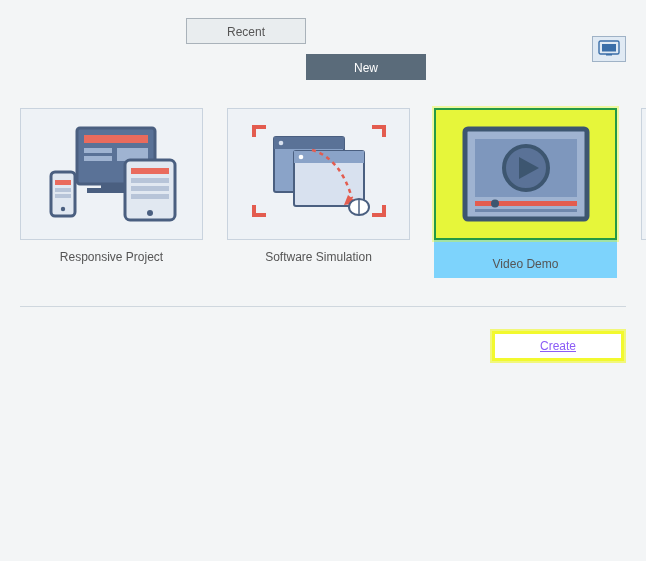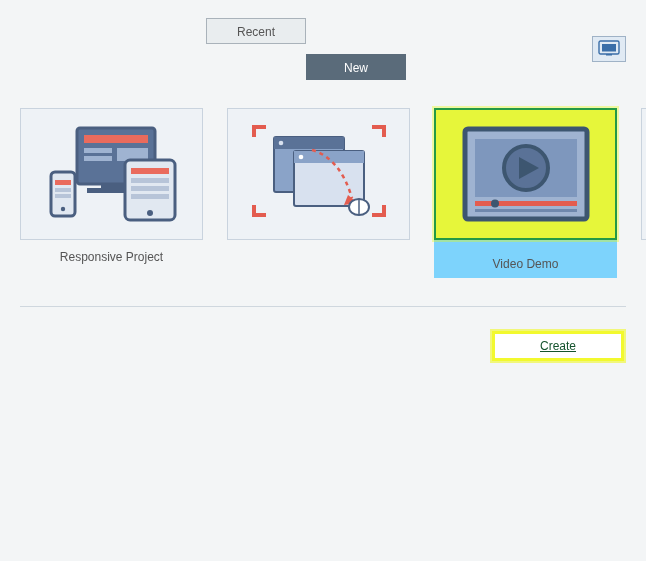--- a/index.html
+++ b/index.html
@@ -1,31 +1,31 @@
 <!DOCTYPE html>
 <html><head>
 <meta charset="utf-8">
 <style>
   * { margin:0; padding:0; box-sizing:border-box; }
   body { font-family:Arial,Helvetica,sans-serif; font-size:12px; background:#f3f5f6; width:646px; height:561px; color:#555; }
   .top-area { padding:18px 20px 14px 20px; display:flex; align-items:center; }
   .tabs { display:flex; margin:0 auto; }
-  .tab { width:100px; height:26px; line-height:26px; text-align:center; border:1px solid #a9b2ba; font-size:12px; cursor:pointer; }
+  .tab { width:120px; height:26px; line-height:26px; text-align:center; border:1px solid #a9b2ba; font-size:12px; cursor:pointer; }
   .tab.recent { background:#e9edef; color:#555; }
   .tab.new { background:#5a6b7a; color:#fff; border-color:#5a6b7a;margin-top:36px; }
   .tool-btn { width:34px; height:26px; border:1px solid #9fb2c6; display:flex; align-items:center; justify-content:center; background:#e0eaf4; cursor:pointer; }
   .grid-area { padding:14px 20px 0 20px; display:grid; grid-template-columns:repeat(5,1fr); gap:24px 24px; }
   .tile { display:flex; flex-direction:column; align-items:center; cursor:pointer; }
   .thumb { width:183px; height:132px; border:1px solid #c9d3de; background:#eef2f6; display:flex; align-items:center; justify-content:center; position:relative; overflow:hidden; }
   .tile .label { font-size:12px; color:#555; margin-top:10px; text-align:center; }
   .tile.selected .thumb { border:2.5px solid #239946; background:#e6f63a; box-shadow:0 0 0 2px rgba(233,255,0,.35); }
   .tile.selected .label-box { background:#7dd3fc; width:183px; padding:7px 0; }
   .rule { margin:28px 20px 0 20px; border:none; border-top:1px solid #cfd7de; }
   .bottom-area { display:flex; justify-content:flex-end; padding:26px 24px 0 0; }
-  .create-btn { width:128px; height:26px; border:1px solid #aaa; background:#fff; font-size:12px; color:#14532d; cursor:pointer; outline:3px solid #f2f92e; outline-offset:-1px; box-shadow:0 0 0 4px rgba(240,248,40,.6);text-decoration:underline; }
+  .create-btn { width:128px; height:26px; border:1px solid #aaa; background:#fff; font-size:12px; color:#8b5cf6; cursor:pointer; outline:3px solid #f2f92e; outline-offset:-1px; box-shadow:0 0 0 4px rgba(240,248,40,.6);text-decoration:underline; }
 </style>
 </head>
 <body>
 
 <div class="top-area">
   <div class="tabs">
     <div class="tab recent">Recent</div>
     <div class="tab new">New</div>
   </div>
   <div class="tool-btn">
@@ -94,20 +94,21 @@
 
         <path d="M68 33 q28 8 40 48" fill="none" stroke="#e35c4f" stroke-width="2.5" stroke-dasharray="4 4"></path>
         <polygon points="104,78 114,86 100,88" fill="#e35c4f"></polygon>
 
         <g transform="translate(104,80)">
           <ellipse cx="11" cy="10" rx="10" ry="8" fill="#fff" stroke="#4a5f80" stroke-width="2"></ellipse>
           <line x1="11" y1="2" x2="11" y2="18" stroke="#4a5f80" stroke-width="1.5"></line>
         </g>
       </svg>
     </div>
+    <div class="label">Software Simulation</div>
   </div>
 
   <div class="tile selected">
     <div class="thumb">
       <svg width="150" height="110" viewBox="0 0 150 110">
         <rect x="14" y="10" width="122" height="90" rx="3" fill="#9fb3d1" stroke="#3d5670" stroke-width="5"></rect>
         <rect x="24" y="20" width="102" height="58" fill="#7e97bd"></rect>
         <circle cx="75" cy="49" r="22" fill="#5a7297" stroke="#3d5670" stroke-width="4"></circle>
         <polygon points="68,38 68,60 88,49" fill="#3d5670"></polygon>
         <rect x="24" y="82" width="102" height="5" fill="#e35c4f"></rect>

